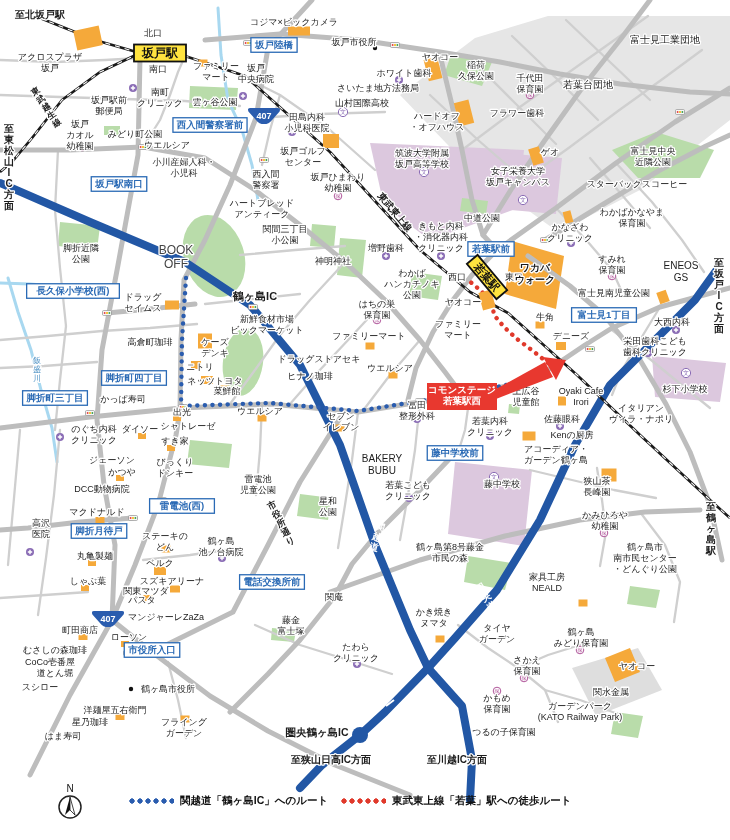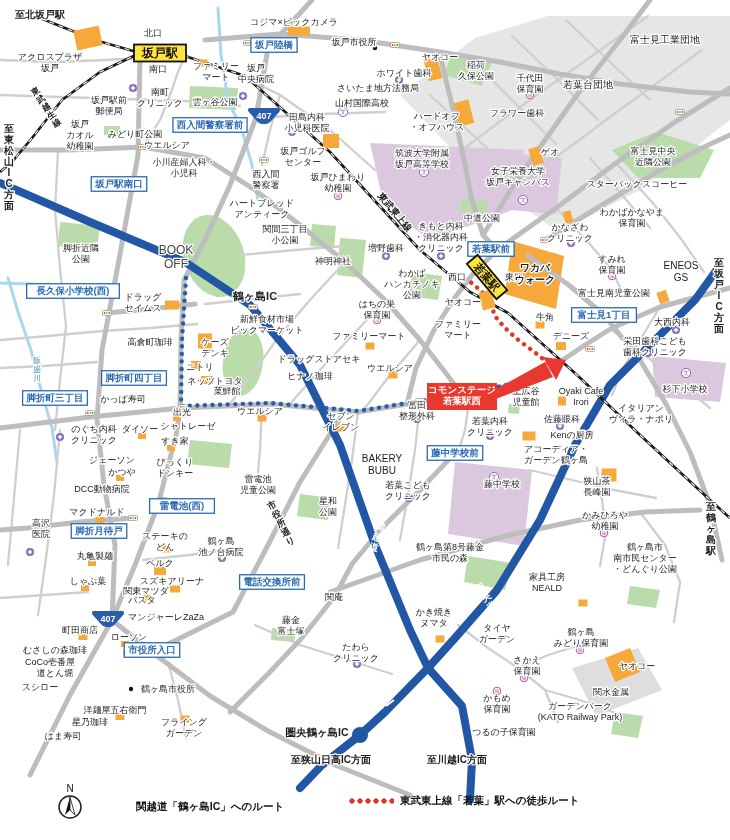--- a/index.html
+++ b/index.html
@@ -490,21 +490,21 @@
 
   <div class="compass">
     <span class="n">N</span>
     <svg width="26" height="26" viewBox="0 0 26 26">
       <circle cx="13" cy="13" r="11" fill="#fff" stroke="#222" stroke-width="1.5"></circle>
       <polygon points="13,3 8,21 13,16" fill="#111"></polygon>
       <polygon points="13,3 18,21 13,16" fill="#fff" stroke="#111" stroke-width="0.8"></polygon>
     </svg>
   </div>
 
-  <div class="legend-item" id="legend-0" style="left: 136px; top: 794px; flex-direction: column;">
+  <div class="legend-item" id="legend-0" style="left: 128px; top: 794px;">
     <span class="dots" style="background-image: radial-gradient(circle at 4px 4px, rgb(42, 92, 174) 2.4px, transparent 2.9px); background-size: 8px 8px;"></span>
     <span class="ltxt">関越道「鶴ヶ島IC」へのルート</span>
   </div>
-  <div class="legend-item" id="legend-1" style="left: 348px; top: 794px;">
+  <div class="legend-item" id="legend-1" style="left: 340px; top: 794px;">
     <span class="dots" style="background-image: radial-gradient(circle at 4px 4px, rgb(224, 57, 43) 2.4px, transparent 2.9px); background-size: 8px 8px;"></span>
     <span class="ltxt">東武東上線「若葉」駅への徒歩ルート</span>
   </div>
 </div>
 
 </body></html>

